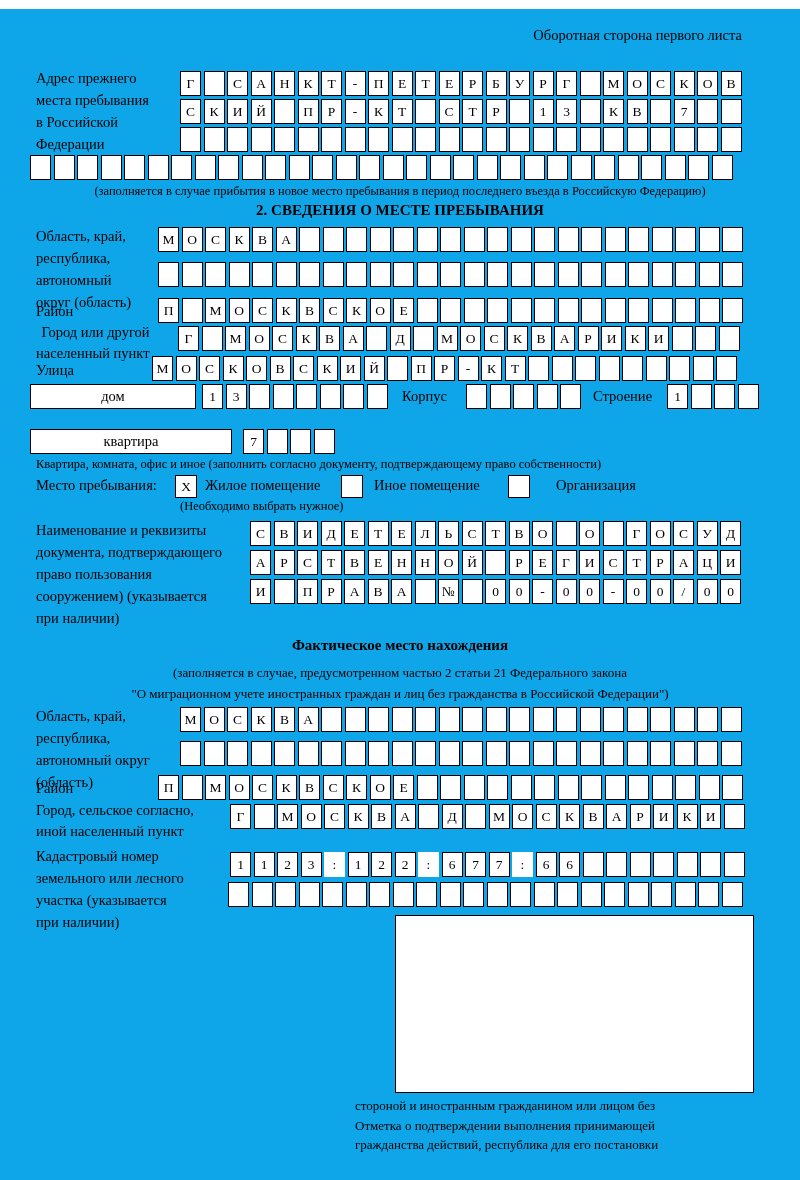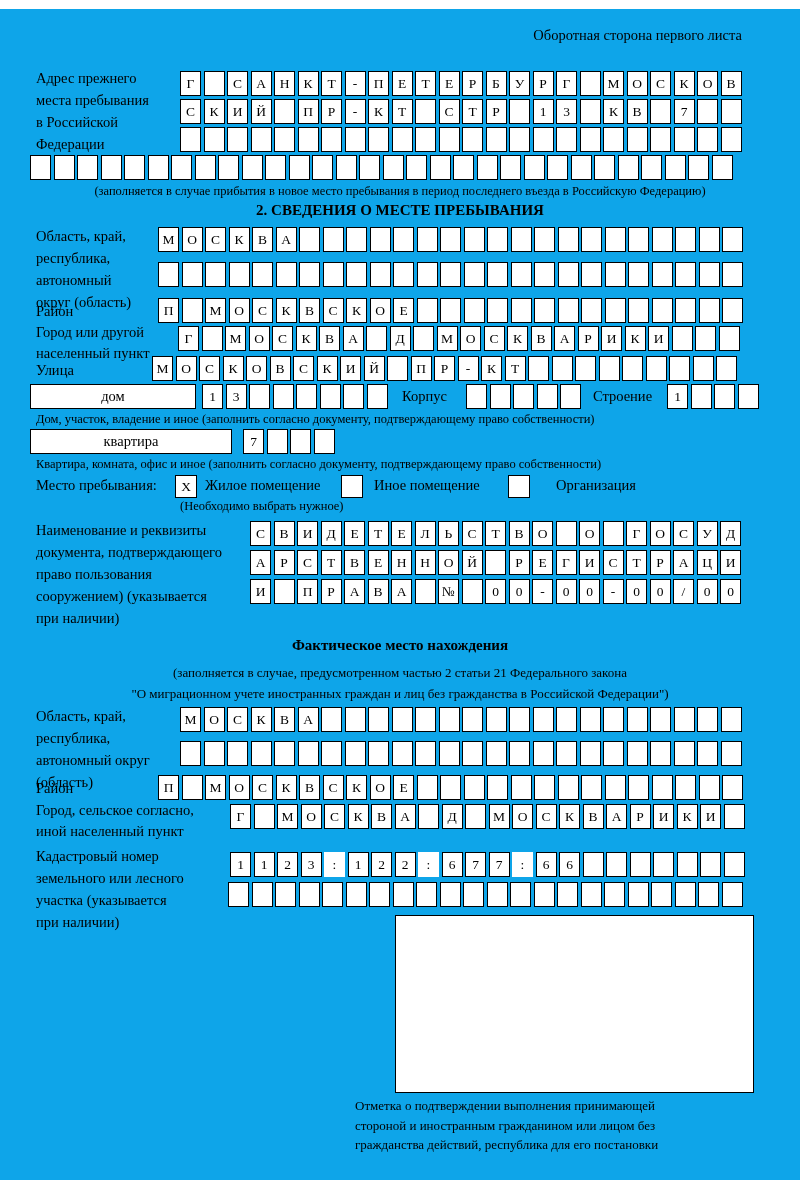--- a/index.html
+++ b/index.html
@@ -244,21 +244,21 @@
       <span class="cell"></span>
       <span class="cell"></span>
       <span class="cell"></span>
       <span class="cell"></span>
       <span class="cell"></span>
       <span class="cell"></span>
       <span class="cell"></span>
     </div>
 
   <div class="lbl" style="left:36px;top:313px;line-height:21px;">
-    <div style="height:21px;">Город или другой</div>
+    <div style="height:21px;text-align:right;">Город или другой</div>
     <div style="height:21px;">населенный пункт</div>
   </div>
   <div class="cellrow" style="left:178px;top:317px;">
       <span class="cell">Г</span>
       <span class="cell"></span>
       <span class="cell">М</span>
       <span class="cell">О</span>
       <span class="cell">С</span>
       <span class="cell">К</span>
       <span class="cell">В</span>
@@ -331,21 +331,20 @@
       <span class="cell"></span>
       <span class="cell"></span>
     </div>
   <div class="abs" style="left:593px;top:379px;font-size:14.5px;">Строение</div>
   <div class="cellrow" style="left:667px;top:375px;">
       <span class="cell">1</span>
       <span class="cell"></span>
       <span class="cell"></span>
       <span class="cell"></span>
     </div>
-  <div class="note" style="left:36px;top:403px;">Дом, участок, владение и иное (заполнить согласно документу, подтверждающему право собственности)</div>
 
   <div class="fieldbox" style="left:30px;top:420px;width:200px;">квартира</div>
   <div class="cellrow" style="left:243px;top:420px;">
       <span class="cell">7</span>
       <span class="cell"></span>
       <span class="cell"></span>
       <span class="cell"></span>
     </div>
   <div class="note" style="left:36px;top:448px;">Квартира, комната, офис и иное (заполнить согласно документу, подтверждающему право собственности)</div>
 
@@ -608,18 +607,18 @@
       <span class="cell"></span>
       <span class="cell"></span>
       <span class="cell"></span>
       <span class="cell"></span>
       <span class="cell"></span>
       <span class="cell"></span>
     </div>
 
   <div class="stampbox" style="left:395px;top:906px;width:357px;height:176px;"></div>
   <div class="abs ctr" style="left:355px;top:1087px;width:437px;font-size:13px;line-height:19.5px;">
+    <div>стороной и иностранным гражданином или лицом без</div>
     <div>Отметка о подтверждении выполнения принимающей</div>
-    <div>стороной и иностранным гражданином или лицом без</div>
     <div>гражданства действий, республика для его постановки</div>
   </div>
 
 </div>
 
 </body></html>

